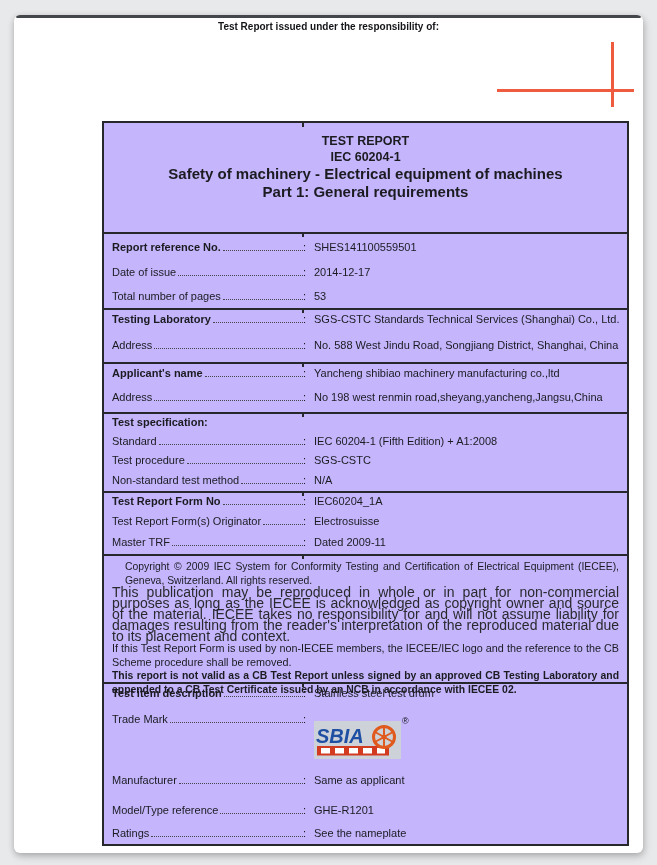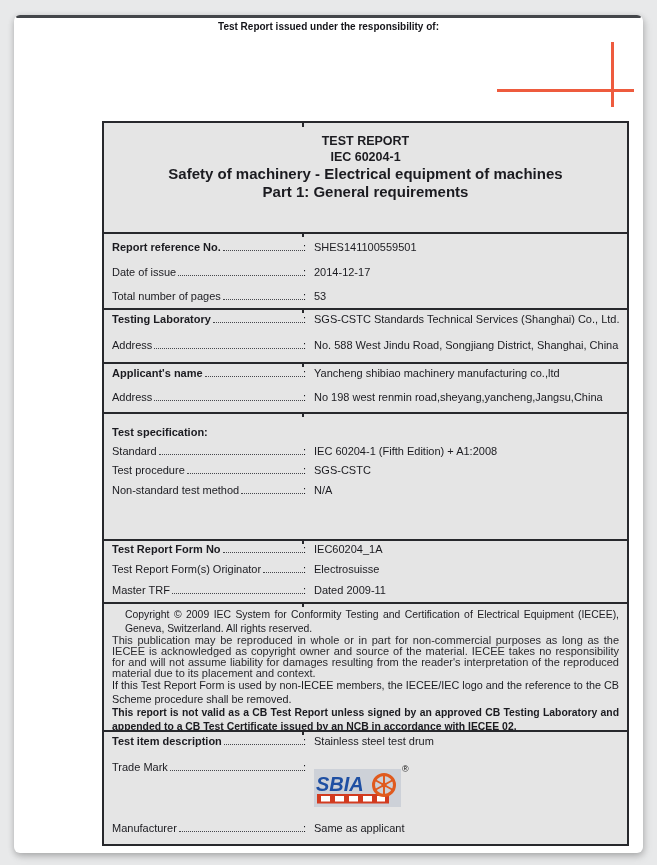--- a/index.html
+++ b/index.html
@@ -29,21 +29,21 @@
   .sgs-letters{
     position:absolute;left:41px;top:0;
     font-size:46px;line-height:46px;font-weight:bold;
     color:#6d737c;letter-spacing:-1px;
   }
   .sgs-h{position:absolute;left:0;top:47px;width:137px;height:2.5px;background:#ee5b3e;}
   .sgs-v{position:absolute;left:114px;top:0;width:2.5px;height:65px;background:#ee5b3e;}
   
   .doc-table{
     position:absolute;left:88px;top:106px;width:527px;height:725px;
-    border:2px solid #27282c;box-sizing:border-box;overflow:hidden;background:#e5e5e5;
+    border:2px solid #27282c;box-sizing:border-box;overflow:hidden;background:#c4b5fd;
   }
   .doc-table::before{
     content:"";position:absolute;left:198px;top:0;width:2px;height:4px;background:#27282c;
   }
   .sec{position:relative;box-sizing:border-box;}
   .sec + .sec{border-top:2px solid #27282c;}
   .sec + .sec::before{
     content:"";position:absolute;left:198px;top:-2px;width:2px;height:5px;background:#27282c;
   }
   
@@ -54,27 +54,27 @@
   .row{display:flex;align-items:flex-start;box-sizing:border-box;padding:3px 8px 0 8px;}
   .lblcell{width:194px;flex:none;display:flex;align-items:flex-start;}
   .lbl{font-size:11px;line-height:13px;white-space:nowrap;}
   .bold .lbl{font-weight:bold;}
   .leader{flex:1 1 auto;min-width:4px;border-bottom:1.6px dotted #46474c;height:9px;margin-left:2px;}
   .colon{font-size:11px;line-height:13px;}
   .val{font-size:11px;line-height:13px;margin-left:8px;white-space:nowrap;}
   .secA{height:76px;} .secA .row{height:24.6px;align-items:center;}
   .secB{height:54px;} .secB .row{height:26px;}
   .secC{height:50px;} .secC .row{height:24px;}
-  .secD{height:79px;} .secD .row{height:19.2px;padding-top:12px;}
-  .secE{height:63px;margin-top:48px;} .secE .row{height:20.3px;padding-top:2px;}
+  .secD{height:79px;} .secD .row{height:19.2px;padding-top:2px;}
+  .secE{height:63px;} .secE .row{height:20.3px;padding-top:2px;}
   .row-fullwidth .lbl{font-weight:bold;}
   
   .secF{height:128px;padding:4px 8px 0 8px;}
   .cp-b1{font-size:10.4px;font-weight:normal;line-height:13.5px;text-align:justify;margin-left:13px;}
-  .cp-small{font-size:11px;line-height:11px;text-align:justify;color:#2a2a2e;}
+  .cp-small{font-size:14px;line-height:11px;text-align:justify;color:#2a2a2e;}
   .cp-n{font-size:10.8px;line-height:13.5px;text-align:justify;}
   .cp-b2{font-size:10.4px;font-weight:bold;line-height:14px;text-align:justify;}
   
   .secG{height:164px;}
   .row-item{height:26px;}
   .row-trademark{height:56px;}
   .row-manufacturer{height:28px;padding-top:8px;}
   .row-model{height:27px;padding-top:6px;align-items:center;}
   .row-ratings{height:27px;padding-top:6px;}
   .tm-wrap{margin-left:8px;margin-top:2px;}

